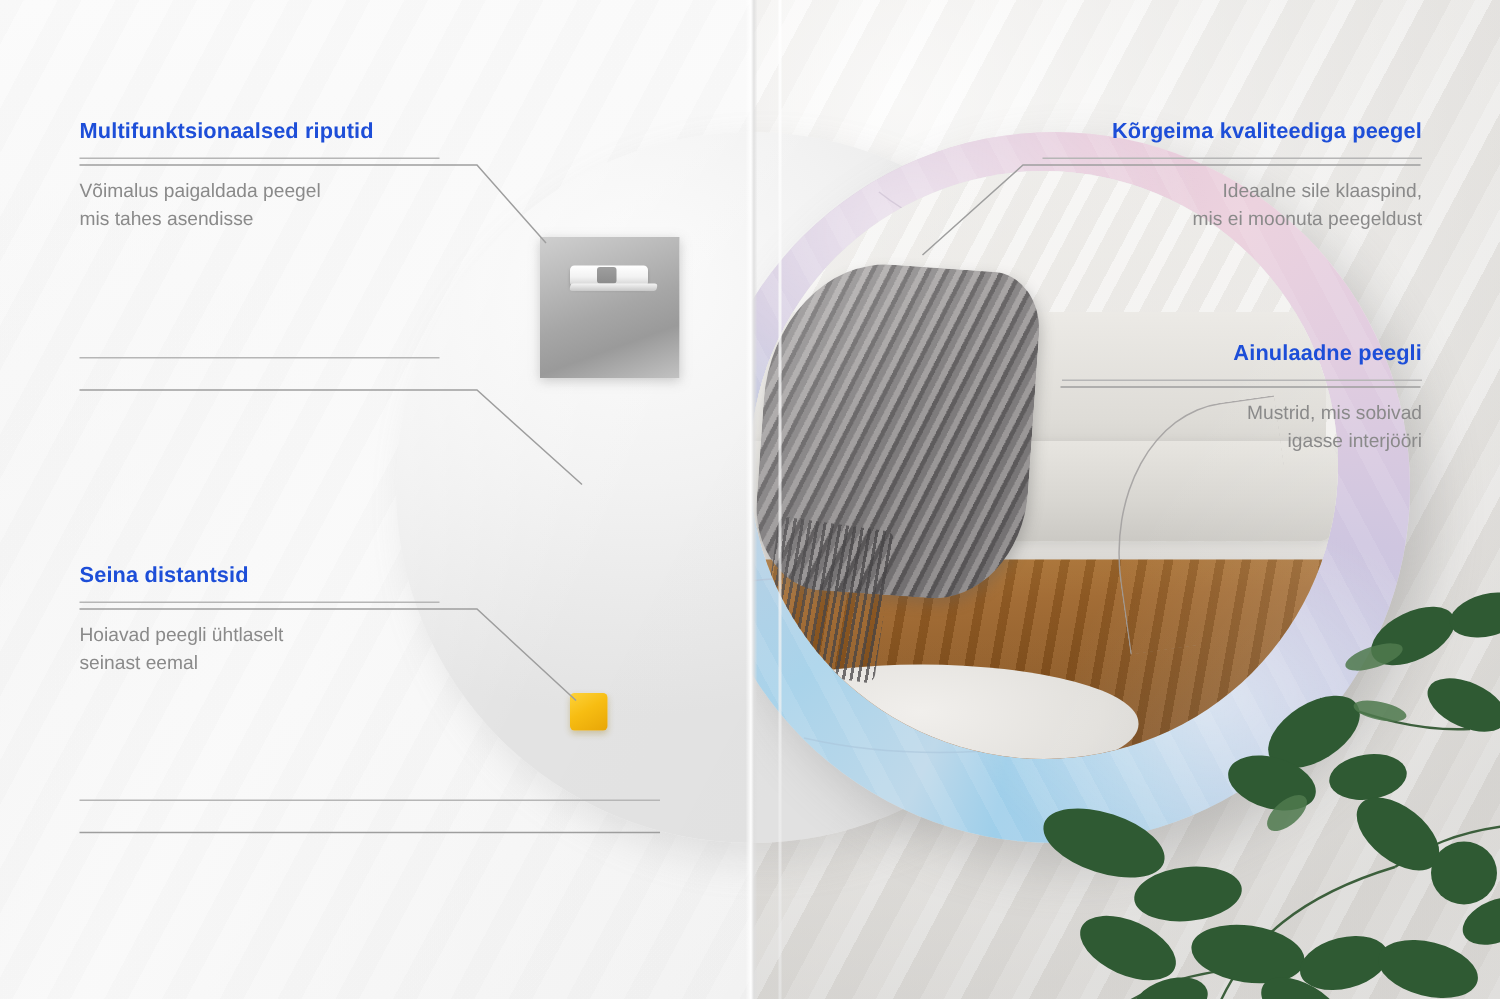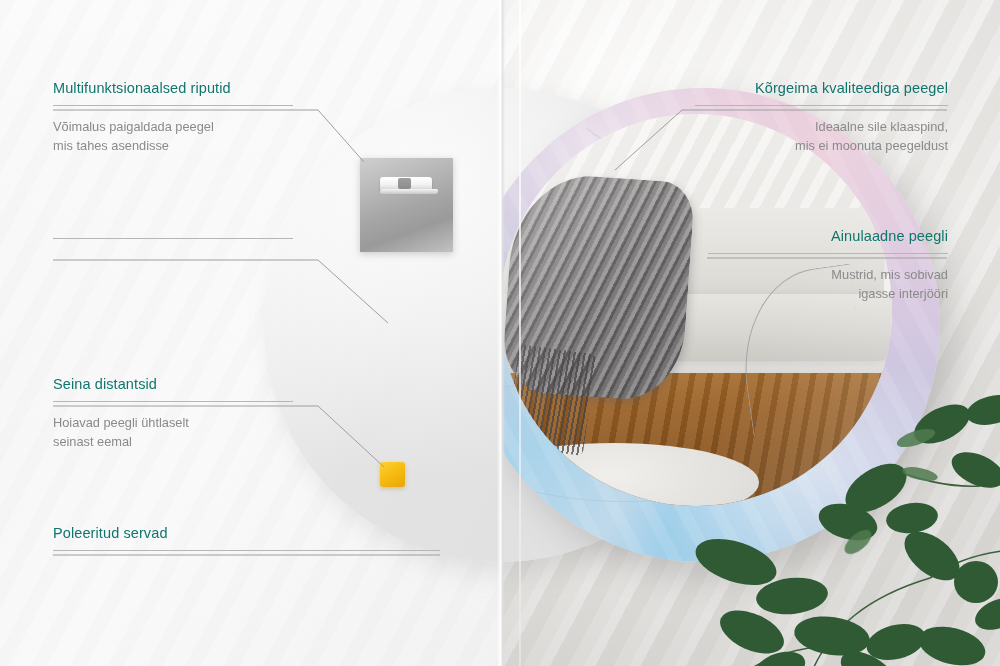--- a/index.html
+++ b/index.html
@@ -223,21 +223,21 @@
     box-shadow:0 2px 4px rgba(150,120,20,.3);
   }
 
   
   .leaders{position:absolute;inset:0;z-index:10;pointer-events:none;}
   .leaders svg{width:100%;height:100%;display:block;}
 
   
   .callout{position:absolute;z-index:11;}
   .callout .ttl{
-    font-size:14.5px;font-weight:normal;color:#0f766e;letter-spacing:.1px;
+    font-size:14.5px;font-weight:bold;color:#1d4ed8;letter-spacing:.1px;
     white-space:nowrap;line-height:1.2;
   }
   .callout .rule{
     height:1px;background:#b6b6b6;margin:8px 0 11px 0;
   }
   .callout .desc{
     font-size:12.8px;color:#8a8a8a;line-height:1.42;white-space:pre-line;font-weight:normal;margin-top:12px;
   }
   .callout.right{text-align:right;}
 
@@ -374,21 +374,20 @@
   </div>
 
   <div class="callout c3">
     <div class="ttl">Seina distantsid</div>
     <div class="rule"></div>
     <div class="desc">Hoiavad peegli ühtlaselt
 seinast eemal</div>
   </div>
 
   <div class="callout c4">
-    <div class="ttl">Poleeritud servad</div>
     <div class="rule"></div>
   </div>
 
   <div class="callout right r1">
     <div class="ttl">Kõrgeima kvaliteediga peegel</div>
     <div class="rule"></div>
     <div class="desc">Ideaalne sile klaaspind,
 mis ei moonuta peegeldust</div>
   </div>
 

